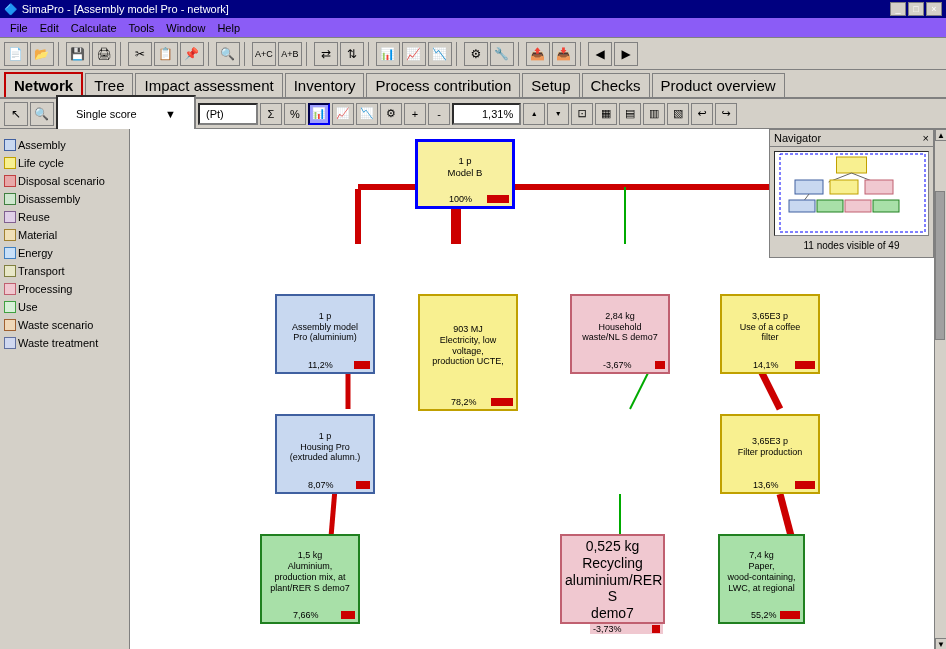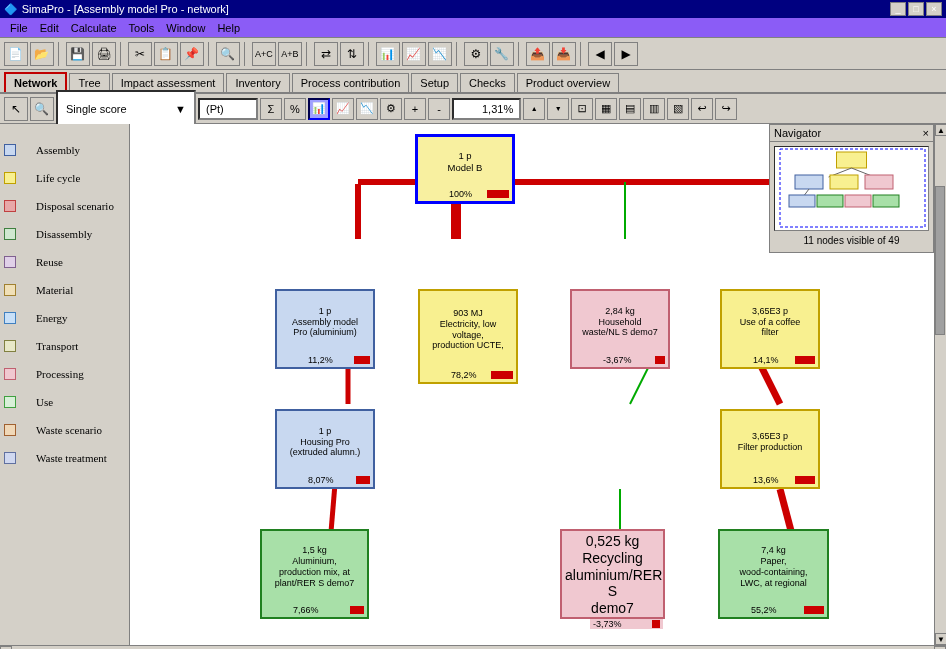--- a/index.html
+++ b/index.html
@@ -14,35 +14,35 @@
     .menu-bar { background: #8b5cf6; height: 20px; display: flex; align-items: center; padding: 0 4px; border-bottom: 1px solid #808080; }
     .menu-item { padding: 2px 6px; font-size: 11px; cursor: pointer; }
     
     
     .toolbar { background: #d4d0c8; height: 32px; display: flex; align-items: center; padding: 2px 4px; border-bottom: 1px solid #808080; gap: 2px; }
     .tb-btn { background: #d4d0c8; border: 1px solid #808080; width: 24px; height: 24px; display: flex; align-items: center; justify-content: center; cursor: pointer; font-size: 12px; }
     .tb-separator { width: 4px; height: 24px; border-left: 1px solid #808080; margin: 0 2px; }
     
     
     .tab-bar { background: #d4d0c8; display: flex; align-items: flex-end; padding: 2px 4px 0; border-bottom: 2px solid #808080; }
-    .tab { padding: 3px 8px; font-size: 11px; cursor: pointer; border: 1px solid #808080; border-bottom: none; background: #d4d0c8; margin-right: 2px; }
+    .tab { padding: 3px 8px; font-size: 15px; cursor: pointer; border: 1px solid #808080; border-bottom: none; background: #d4d0c8; margin-right: 2px; }
     .tab.active { background: #d4d0c8; border-bottom: 2px solid #d4d0c8; font-weight: bold; border: 2px solid #000080; border-bottom: none; }
     
     
     .toolbar2 { background: #d4d0c8; height: 30px; display: flex; align-items: center; padding: 2px 4px; border-bottom: 1px solid #808080; gap: 2px; }
-    .dropdown { height: 38px; border: 2px inset #808080; background: white; padding: 0 8px; font-size: 11px; display: flex; align-items: center; cursor: pointer; }
+    .dropdown { height: 38px; border: 2px inset #808080; background: white; padding: 0 18px; font-size: 11px; display: flex; align-items: center; cursor: pointer; }
     .unit-display { height: 22px; border: 2px inset #808080; background: white; padding: 0 6px; font-size: 11px; display: flex; align-items: center; min-width: 60px; }
     .tb2-btn { background: #d4d0c8; border: 1px solid #808080; height: 22px; min-width: 22px; display: flex; align-items: center; justify-content: center; cursor: pointer; font-size: 11px; padding: 0 2px; }
     
     
     .main { display: flex; height: calc(649px - 18px - 20px - 32px - 28px - 30px); }
     
     
     .legend { width: 130px; background: #d4d0c8; border-right: 1px solid #808080; padding: 4px; font-size: 11px; }
-    .legend-item { display: flex; align-items: center; gap: 20px; margin: 16px 0; cursor: pointer; font-family: Liberation Serif, serif; }
+    .legend-item { display: flex; align-items: center; gap: 2px; margin: 6px 0; cursor: pointer; }
     .legend-color { width: 12px; height: 12px; border: 1px solid #333; flex-shrink: 0; }
     
     
     .canvas { flex: 1; background: white; overflow: hidden; position: relative; }
     
     
     .navigator { position: absolute; top: 0; right: 12px; width: 160px; background: #e5e5e5; border: 1px solid #808080; }
     .nav-title { background: #d4d0c8; padding: 2px 4px; font-size: 11px; display: flex; align-items: center; justify-content: space-between; border-bottom: 1px solid #808080; }
     .nav-text { text-align: center; font-size: 10px; padding: 2px 4px; }
     
@@ -275,21 +275,21 @@
     <div class="node node-blue" style="left:145px; top:165px; width:100px; height:80px;">
       <div class="node-content">
         <div style="font-size:9px; line-height:1.2;">1 p<br>Assembly model<br>Pro (aluminium)</div>
       </div>
       <div class="node-footer">
         <span>11,2%</span>
         <div class="node-bar" style="background:#cc0000; width:16px;"></div>
       </div>
     </div>
 
-    <div class="node" style="left:288px; top:165px; width:100px; height:95px; background:#f8f090; border-color:#c0a000; border-width:2px;">
+    <div class="node" style="left:288px; top:165px; width:100px; height:117px; background:#f8f090; border-color:#c0a000; border-width:2px;">
       <div class="node-content">
         <div style="font-size:9px; line-height:1.2;">903 MJ<br>Electricity, low<br>voltage,<br>production UCTE,</div>
       </div>
       <div class="node-footer">
         <span>78,2%</span>
         <div class="node-bar" style="background:#cc0000; width:22px;"></div>
       </div>
     </div>
 
     <div class="node" style="left:440px; top:165px; width:100px; height:80px; background:#f0c8d0; border-color:#c06070; border-width:2px;">
@@ -326,41 +326,41 @@
     <div class="node" style="left:590px; top:285px; width:100px; height:80px; background:#f8f090; border-color:#c0a000; border-width:2px;">
       <div class="node-content">
         <div style="font-size:9px; line-height:1.2;">3,65E3 p<br>Filter production</div>
       </div>
       <div class="node-footer">
         <span>13,6%</span>
         <div class="node-bar" style="background:#cc0000; width:20px;"></div>
       </div>
     </div>
 
-    <div class="node" style="left:130px; top:405px; width:109px; height:90px; background:#a8e0a8; border-color:#208020; border-width:2px;">
+    <div class="node" style="left:130px; top:405px; width:100px; height:90px; background:#a8e0a8; border-color:#208020; border-width:2px;">
       <div class="node-content">
         <div style="font-size:9px; line-height:1.2;">1,5 kg<br>Aluminium,<br>production mix, at<br>plant/RER S demo7</div>
       </div>
       <div class="node-footer">
         <span>7,66%</span>
         <div class="node-bar" style="background:#cc0000; width:14px;"></div>
       </div>
     </div>
 
     <div class="node" style="left:430px; top:405px; width:105px; height:90px; background:#f0c8d0; border-color:#c06070; border-width:2px;">
       <div class="node-content">
         <div style="font-size:14px; line-height:1.2;">0,525 kg<br>Recycling<br>aluminium/RER S<br>demo7</div>
       </div>
       <div class="node-footer">
         <span>-3,73%</span>
         <div class="node-bar" style="background:#cc0000; width:8px;"></div>
       </div>
     </div>
 
-    <div class="node" style="left:588px; top:405px; width:111px; height:90px; background:#a8e0a8; border-color:#208020; border-width:2px;">
+    <div class="node" style="left:588px; top:405px; width:87px; height:90px; background:#a8e0a8; border-color:#208020; border-width:2px;">
       <div class="node-content">
         <div style="font-size:9px; line-height:1.2;">7,4 kg<br>Paper,<br>wood-containing,<br>LWC, at regional</div>
       </div>
       <div class="node-footer">
         <span>55,2%</span>
         <div class="node-bar" style="background:#cc0000; width:20px;"></div>
       </div>
     </div>
 
     <div class="navigator" style="position:absolute; top:0; right:0; width:165px;">

